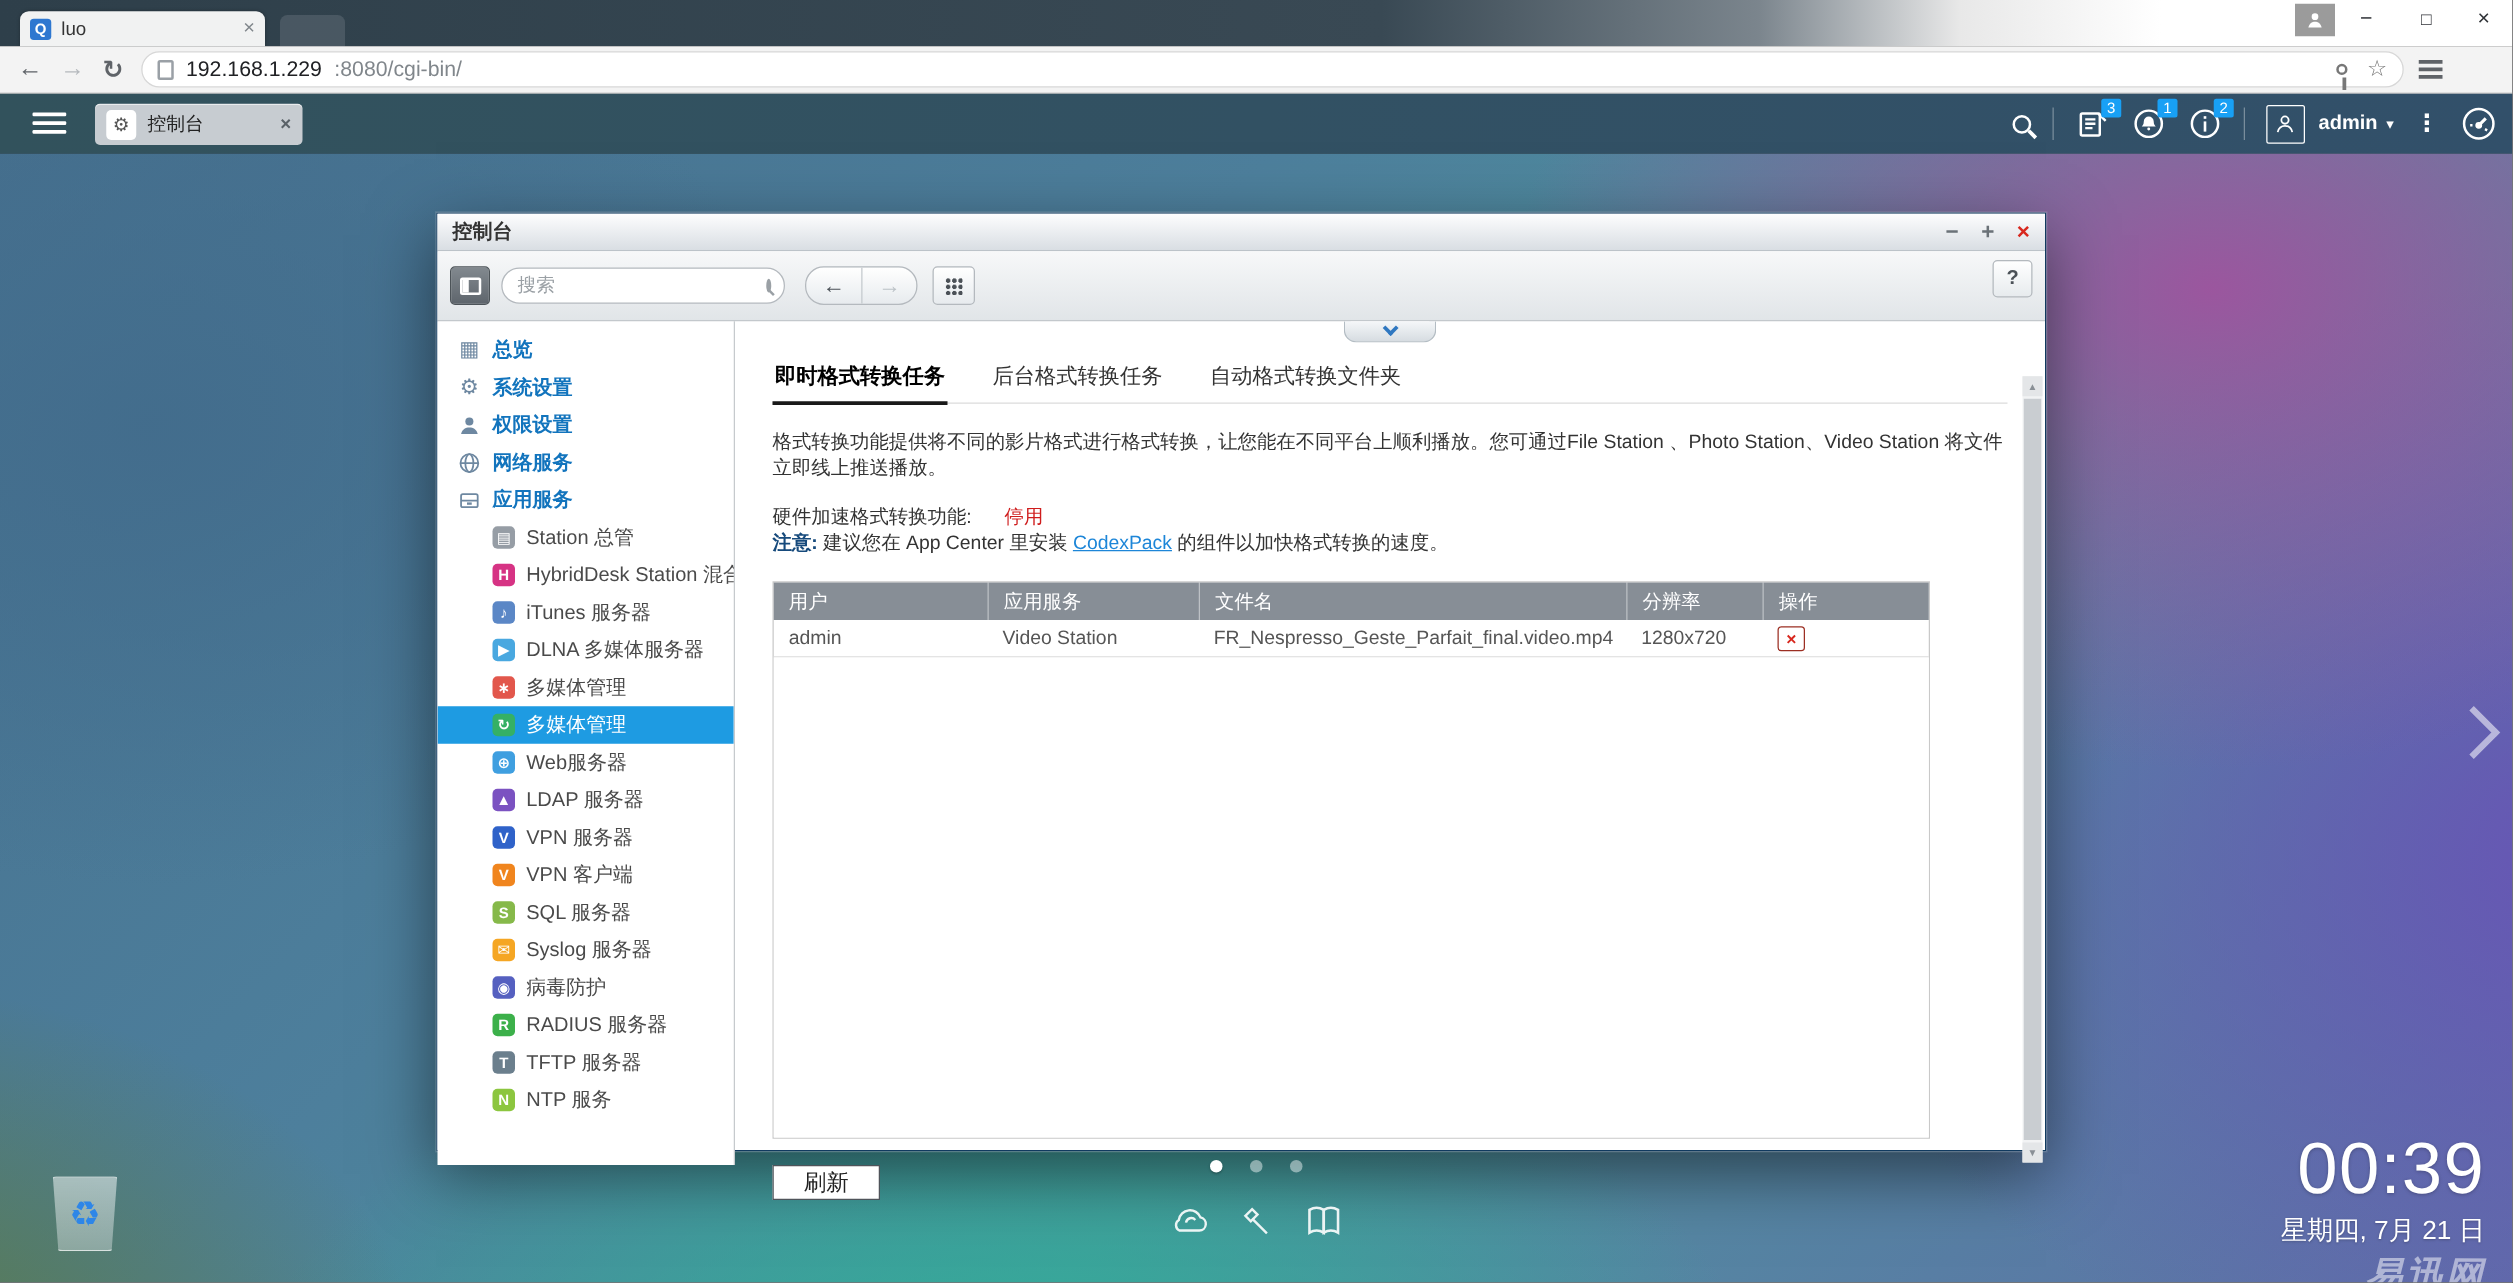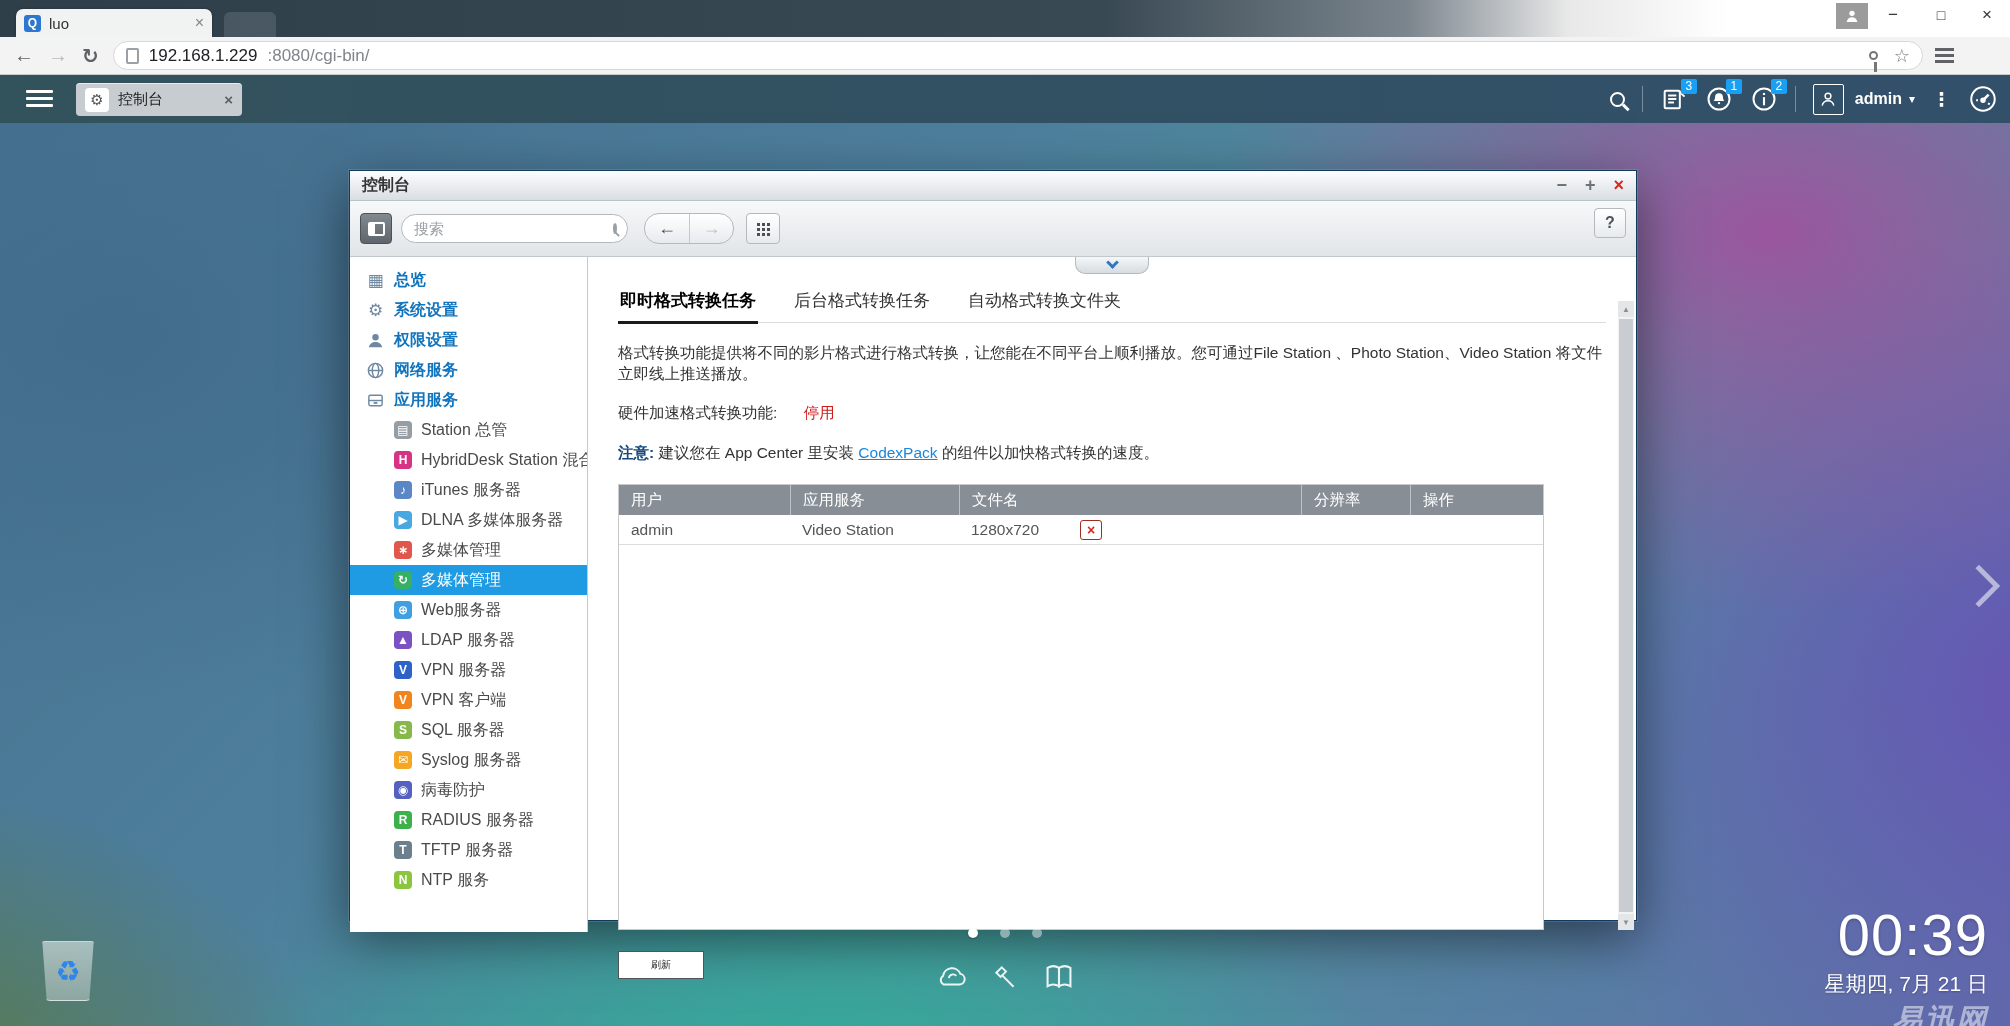--- a/index.html
+++ b/index.html
@@ -130,39 +130,39 @@
     background:linear-gradient(#f5f7f9,#d6dce1); border:1px solid #b3bcc3; border-top:none;
     border-radius:0 0 10px 10px; display:flex; align-items:center; justify-content:center; }
   .chev { width:9px; height:9px; border-right:3px solid #2f77c0; border-bottom:3px solid #2f77c0;
     transform:rotate(45deg); margin-top:-5px; }
   .tabs { display:flex; gap:34px; margin-top:14px; border-bottom:1px solid #dcdcdc; }
   .tab { font-size:17px; color:#333; padding:6px 2px 9px; }
   .tab.active { font-weight:bold; color:#000; border-bottom:3px solid #1a1a1a; margin-bottom:-2px; }
   .desc { margin-top:20px; font-size:15.5px; color:#333; }
   .hwline { margin-top:18px; font-size:15.5px; color:#333; }
   .hwval { color:#cf1d1d; margin-left:22px; }
-  .noteline { margin-top:19px; font-size:15.5px; color:#333; }
+  .noteline { font-size:15.5px; color:#333; }
   .notelabel { font-weight:bold; color:#164a7c; }
   .notelink { color:#1d86d8; text-decoration:underline; }
 
   .tbl { margin-top:20px; width:926px; height:446px; border:1px solid #c9c9c9; display:flex;
     flex-direction:column; }
   .thead { height:30px; background:#878e96; display:flex; }
   .th { font-size:15.5px; color:#fff; display:flex; align-items:center; padding-left:12px; }
   .th + .th { border-left:1px solid rgba(255,255,255,.45); }
   .trow { height:30px; display:flex; border-bottom:1px solid #dcdcdc; }
   .td { font-size:15.5px; color:#555; display:flex; align-items:center; padding-left:12px; }
   .c0 { width:171px; } .c1 { width:169px; } .c2 { width:342px; } .c3 { width:109px; } .c4 { flex:1; }
   .delbtn { width:22px; height:20px; background:#fff; border:1px solid #9c2f23; border-radius:3px;
     color:#d8281e; font-size:14px; font-weight:bold; display:flex; align-items:center;
     justify-content:center; }
   .tbody-empty { flex:1; background:#fff; }
 
   .refreshbtn { margin-top:21px; width:86px; height:28px; background:#fff; border:1px solid #4f545a;
-    font-size:10px; color:#222; display:flex; align-items:center; justify-content:center; }
+    font-size:18px; color:#222; display:flex; align-items:center; justify-content:center; }
 
   .vscroll { position:absolute; right:2px; top:44px; bottom:2px; width:16px; background:#f2f3f4; }
   .varrow { height:16px; display:flex; align-items:center; justify-content:center; font-size:8px;
     color:#8a9096; background:#e4e6e8; }
   .vthumb { position:absolute; top:18px; bottom:18px; left:1px; right:1px; background:#c9cdd1; }
   .varrow.down { position:absolute; bottom:0; left:0; right:0; }
 
   
   .dots { position:absolute; left:50%; top:805px; transform:translateX(-50%); display:flex; gap:22px; }
   .dot { width:10px; height:10px; border-radius:50%; background:rgba(255,255,255,.45); }
@@ -440,20 +440,21 @@
             <div class="thead">
               <span class="th c0">用户</span>
               <span class="th c1">应用服务</span>
               <span class="th c2">文件名</span>
               <span class="th c3">分辨率</span>
               <span class="th c4">操作</span>
             </div>
             <div class="trow">
               <span class="td c0">admin</span>
               <span class="td c1">Video Station</span>
+              <span class="td c2">FR_Nespresso_Geste_Parfait_final.video.mp4</span>
               <span class="td c3">1280x720</span>
               <span class="td c4">
                 <span class="delbtn">×</span>
               </span>
             </div>
             <div class="tbody-empty"></div>
           </div>
 
           <div class="refreshbtn">刷新</div>
 

